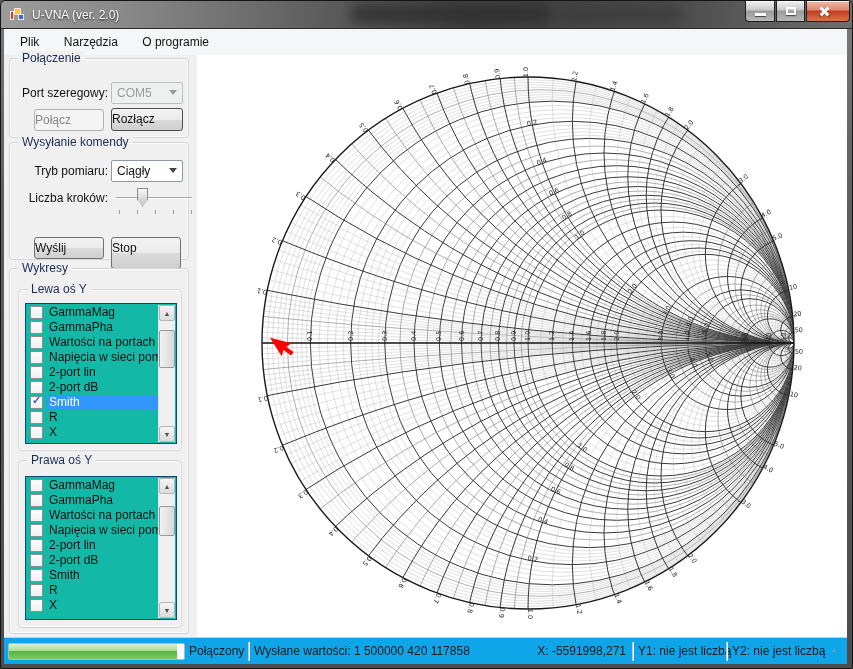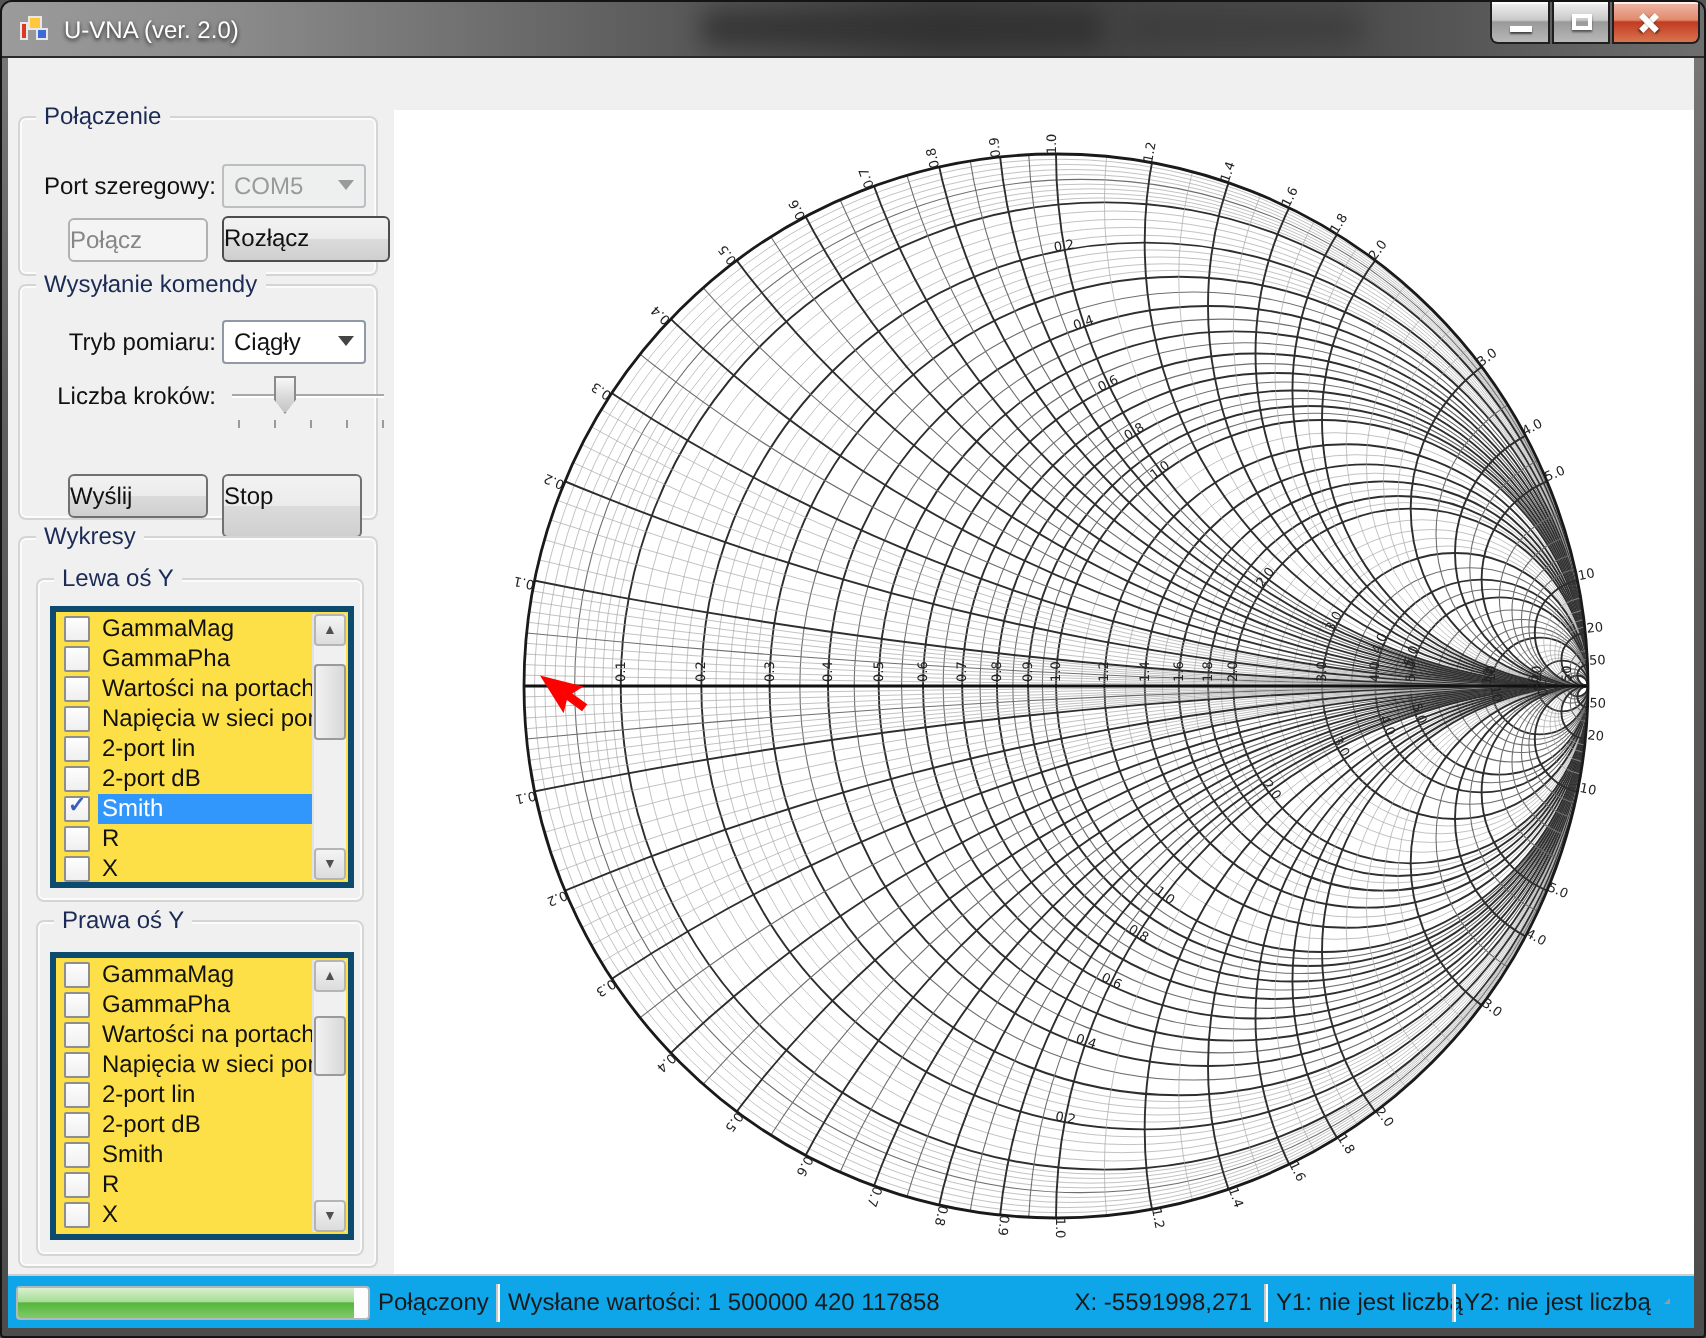--- a/index.html
+++ b/index.html
@@ -46,21 +46,21 @@
   .combo .arr{position:absolute;right:5px;top:7px;width:0;height:0;border-left:4px solid transparent;
     border-right:4px solid transparent;border-top:5px solid #444;}
   .combo.disabled{background:#eef0f0;color:#9a9a9a;border-color:#bcbfc2;}
   .combo.disabled .arr{border-top-color:#9a9a9a;}
   
   .groove{background:#a8a8a8;border-bottom:1px solid #fff;}
   .thumb{background:linear-gradient(180deg,#f8f8f8,#d9d9d9 55%,#c5c5c5);border:1px solid #8a8a8a;
     clip-path:polygon(0 0,100% 0,100% 62%,50% 100%,0 62%);}
   .tick{width:1px;height:4px;background:#9a9a9a;}
   
-  .listbox{background:#fde047;border:3px solid #0c4a6e;overflow:hidden;}
+  .listbox{background:#14b8a6;border:1px solid #0c4a6e;overflow:hidden;}
   .lrow{height:15px;display:flex;align-items:center;padding-left:3px;font-size:12px;color:#111;}
   .cbx{flex:0 0 13px;width:13px;height:13px;border:1px solid #8e8e8e;background:linear-gradient(180deg,#fefefe,#efefef);
     margin-right:4px;position:relative;border-radius:1px;}
   .cbx .chk{position:absolute;left:1px;top:-3px;font-size:11px;font-weight:bold;color:#3a5fc0;}
   .ltxt{flex:1;white-space:nowrap;overflow:hidden;padding:0 2px;line-height:15px;}
   .lrow.sel .ltxt{background:#3297fd;color:#fff;}
   .vscroll{position:absolute;top:1px;bottom:1px;width:17px;background:#f0f0f0;border-left:1px solid #e2e2e2;}
   .sbtn{position:absolute;left:0;width:16px;height:16px;border:1px solid #b5b5b5;border-radius:2px;
     background:linear-gradient(180deg,#f4f4f4,#dcdcdc);color:#505050;font-size:7px;text-align:center;line-height:15px;}
   .sthumb{position:absolute;left:0;width:16px;border:1px solid #9a9a9a;border-radius:2px;
@@ -99,20 +99,25 @@
         <span class="box"></span>
       </div>
     <div class="abs winbtn close" style="left:805px;width:44px;border-radius:0 0 4px 0;">
         <span class="x1"></span>
         <span class="x2"></span>
       </div>
   </div>
 
   <div class="abs body">
 
+    <div class="abs menubar">
+      <span class="menuitem">Plik</span>
+      <span class="menuitem">Narzędzia</span>
+      <span class="menuitem">O programie</span>
+    </div>
 
     <div class="abs chartpanel">
       <svg id="smith" width="650" height="582">
           <defs>
             <clipPath id="sc">
               <circle cx="331" cy="288" r="266"></circle>
             </clipPath>
           </defs>
           <g clip-path="url(#sc)">
             <circle cx="333.63366336633663" cy="288" r="263.36633663366337" fill="none" stroke="#a8a8a8" stroke-width="0.35"></circle>
@@ -406,21 +411,21 @@
     </div>
 
     <div class="abs group" style="left:5px;top:29px;width:180px;height:80px;">
       <span class="gtitle">Połączenie</span>
       <div class="abs lbl" style="left:8px;top:27px;width:90px;text-align:right;">Port szeregowy:</div>
       <div class="abs combo disabled" style="left:101px;top:23px;width:72px;height:22px;">
         <span>COM5</span>
         <span class="arr"></span>
       </div>
       <div class="abs btn disabled" style="left:24px;top:50px;width:70px;height:22px;">Połącz</div>
-      <div class="abs btn default" style="left:101px;top:49px;width:84px;height:23px;">Rozłącz</div>
+      <div class="abs btn default" style="left:101px;top:49px;width:72px;height:23px;">Rozłącz</div>
     </div>
 
     <div class="abs group" style="left:5px;top:113px;width:180px;height:118px;">
       <span class="gtitle">Wysyłanie komendy</span>
       <div class="abs lbl" style="left:8px;top:21px;width:90px;text-align:right;">Tryb pomiaru:</div>
       <div class="abs combo" style="left:101px;top:17px;width:72px;height:22px;">
         <span>Ciągły</span>
         <span class="arr"></span>
       </div>
       <div class="abs lbl" style="left:8px;top:48px;width:90px;text-align:right;">Liczba kroków:</div>

